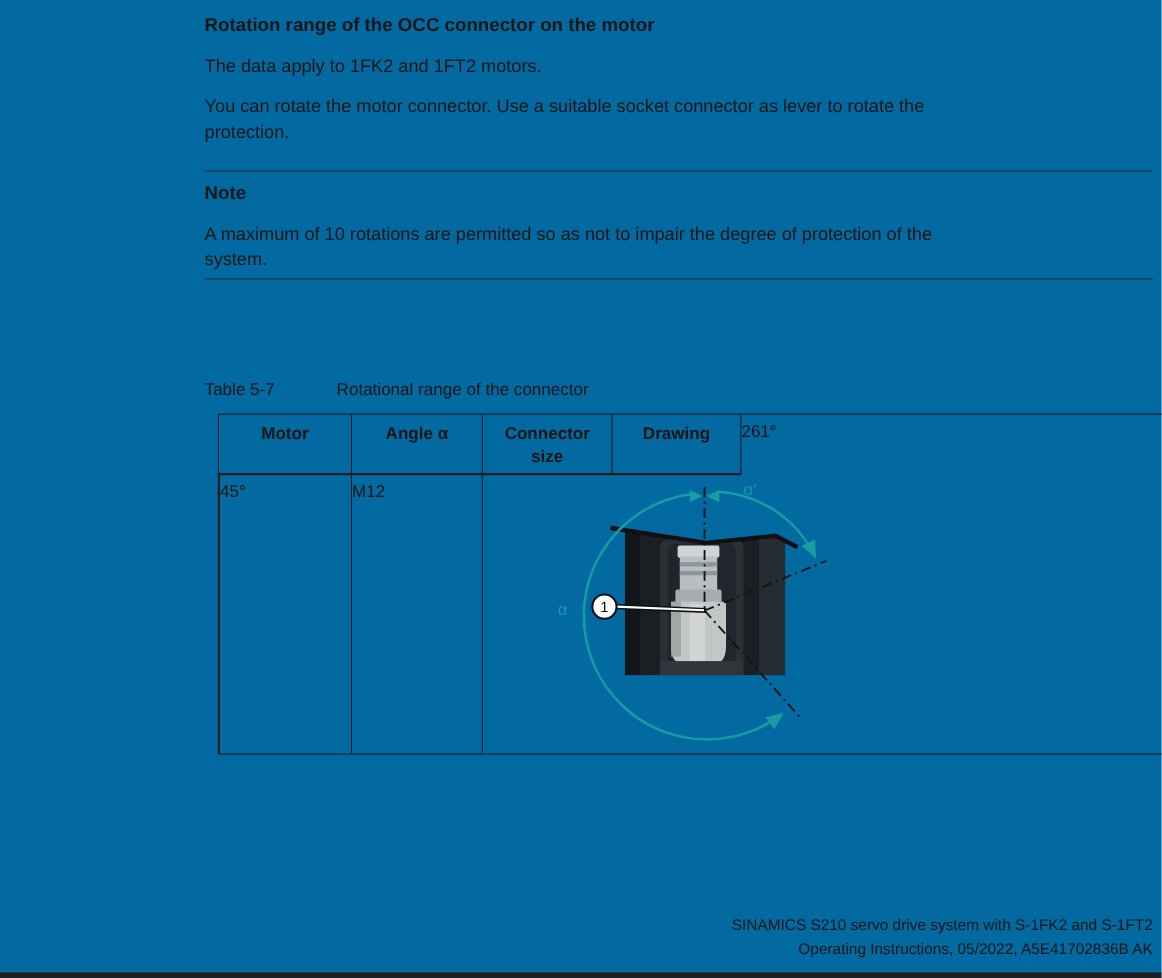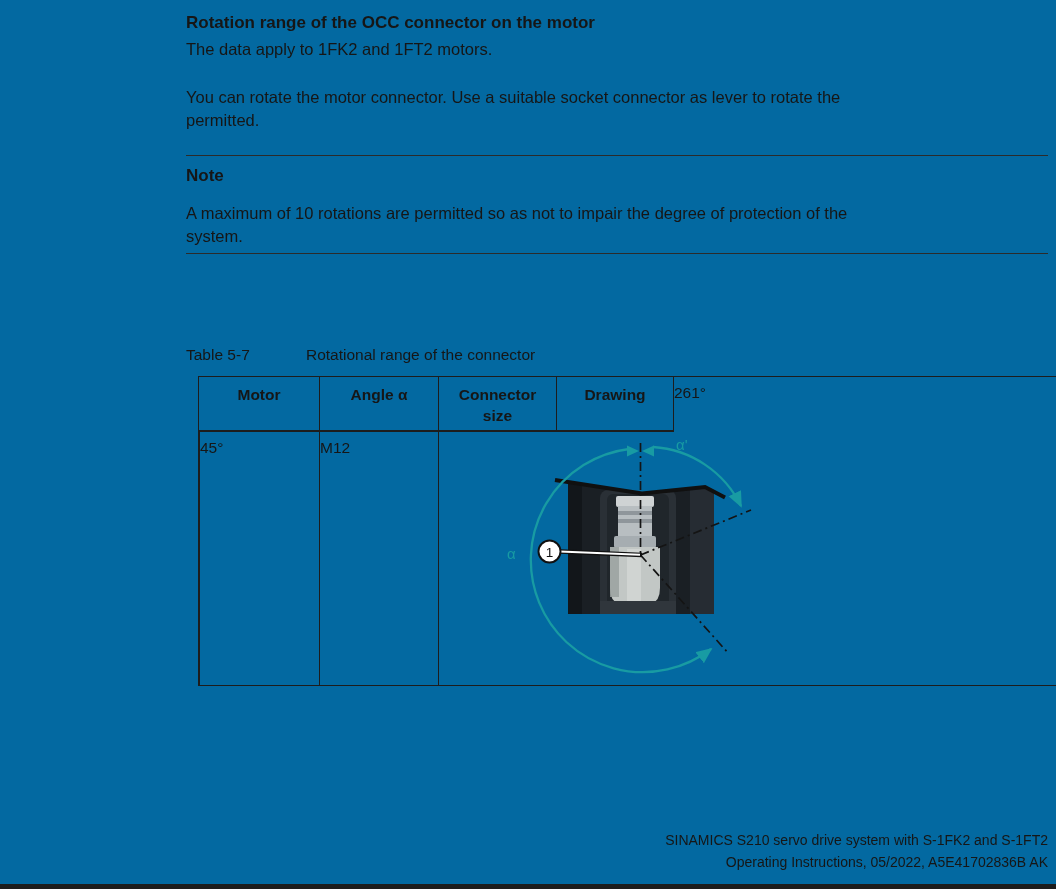--- a/index.html
+++ b/index.html
@@ -4,21 +4,21 @@
 <style>
   html,body { margin:0; padding:0; }
   body { width:1056px; height:889px; background:#ffffff; overflow:hidden; }
   .page { position:relative; width:1056px; height:889px; background:#0369a1;
           font-family:"Liberation Sans","DejaVu Sans",sans-serif; color:#161616; }
 
   .abs { position:absolute; }
 
   .heading   { left:186px; top:13px;  font-size:17px; font-weight:bold; }
   .para      { font-size:16.5px; line-height:23px; }
-  .p1        { left:186px; top:38px; }
+  .p1        { left:186px; top:49px; }
   .p2        { left:186px; top:86px; }
   .rule      { left:186px; width:862px; height:0; border-top:1.6px solid #2b2b2b; }
   .rule1     { top:155px; }
   .rule2     { top:253px; }
   .note-title{ left:186px; top:166px; font-size:17px; font-weight:bold; }
   .note-body { left:186px; top:202px; }
 
   .caption   { left:186px; top:346px; font-size:15.5px; }
   .cap-label { display:inline-block; width:120px; }
 
@@ -47,21 +47,21 @@
 <body>
 
 <div class="page">
 
   <div class="abs heading">Rotation range of the OCC connector on the motor</div>
 
   <div class="abs para p1">The data apply to 1FK2 and 1FT2 motors.</div>
 
   <div class="abs para p2">
     <div>You can rotate the motor connector. Use a suitable socket connector as lever to rotate the</div>
-    <div>permitted.</div>
+    <div>protection.</div>
   </div>
 
   <div class="abs rule rule1"></div>
   <div class="abs note-title">Note</div>
   <div class="abs para note-body">
     <div>A maximum of 10 rotations are permitted so as not to impair the degree of protection of the</div>
     <div>system.</div>
   </div>
   <div class="abs rule rule2"></div>
 

